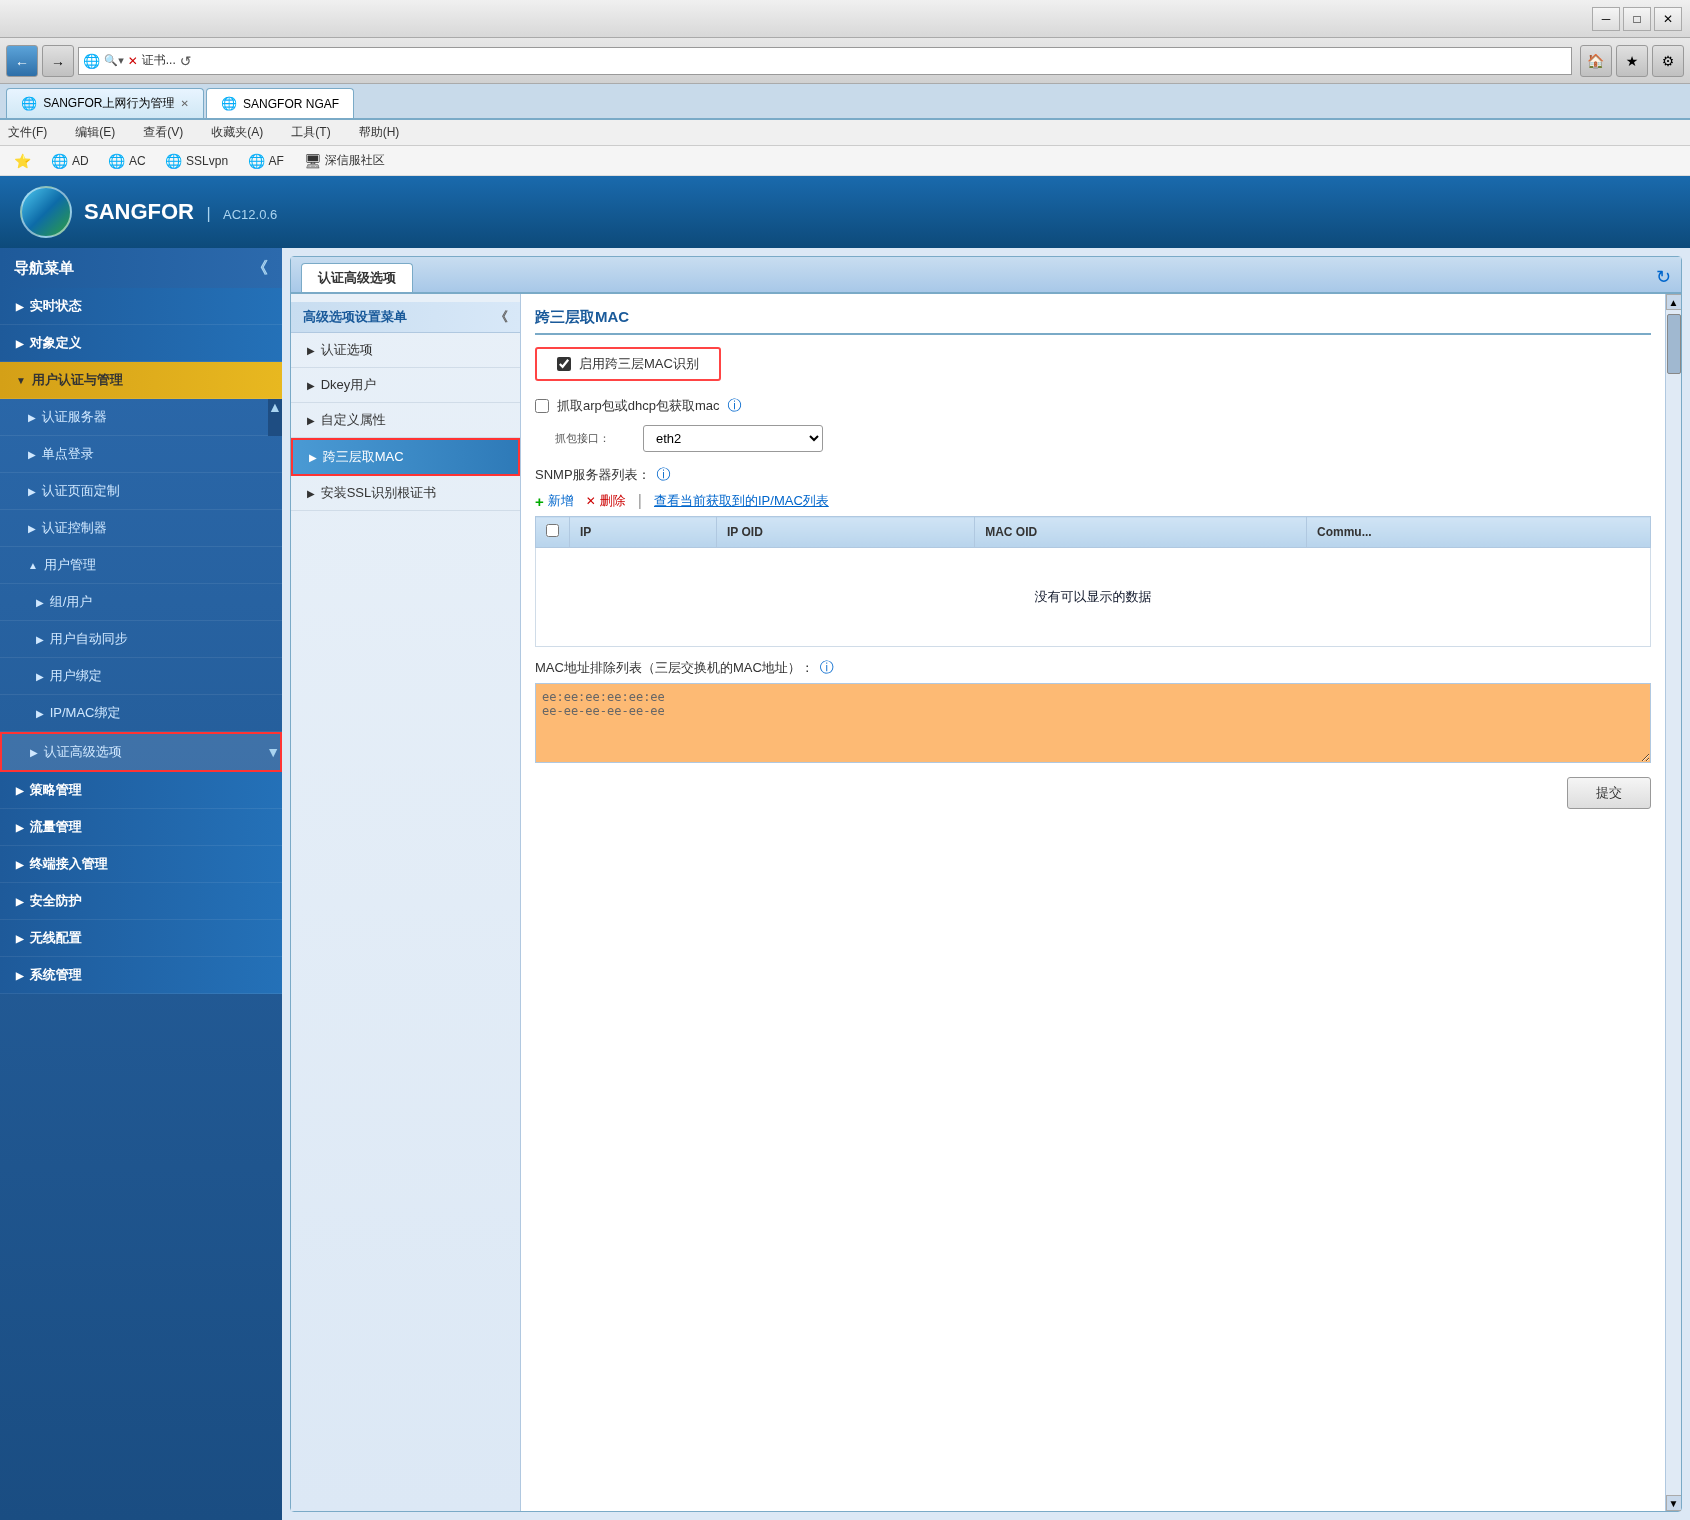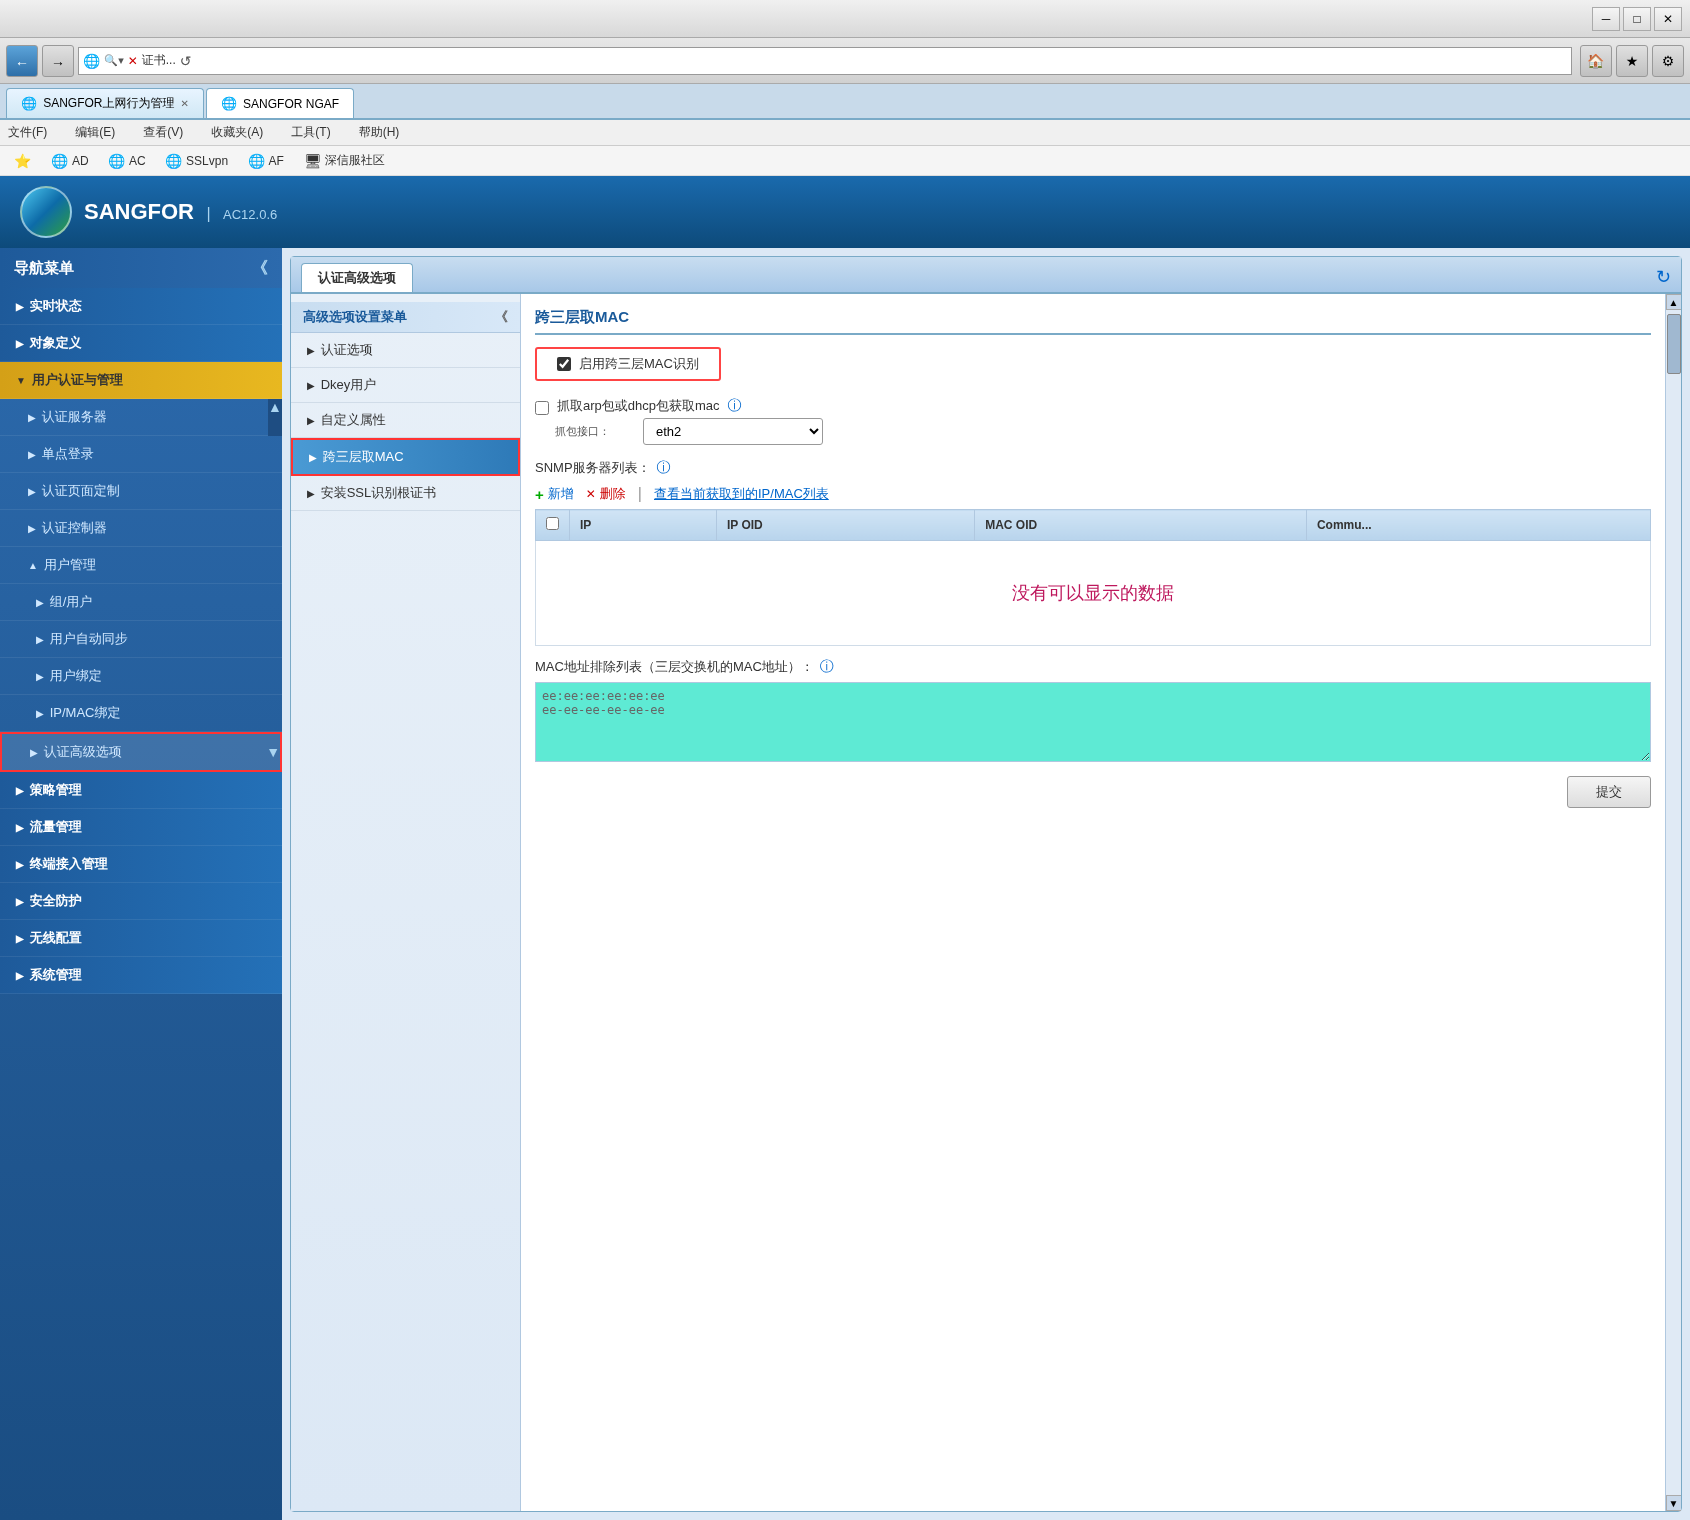--- a/index.html
+++ b/index.html
@@ -414,43 +414,43 @@
       border: 1px solid #b0c8e0;
       text-align: left;
     }
     .data-table td {
       padding: 7px 10px;
       font-size: 12px;
       border: 1px solid #d0dce8;
     }
     .no-data-row td {
       text-align: center;
-      color: #be185d;
+      color: #0f172a;
       padding: 40px;
-      font-size: 18px;
+      font-size: 13px;
     }
     .th-checkbox { width: 30px; text-align: center; }
 
     
     .mac-section-label {
       font-size: 13px;
       color: #333;
       margin-bottom: 6px;
       display: flex;
       align-items: center;
       gap: 6px;
     }
     .mac-textarea {
       width: 100%;
       height: 80px;
       border: 1px solid #b0c8e0;
       padding: 6px;
       font-size: 12px;
       color: #666;
-      background: #5eead4;
+      background: #fdba74;
       resize: vertical;
       font-family: monospace;
     }
 
     
     .submit-row {
       display: flex;
       justify-content: flex-end;
       margin-top: 10px;
     }
@@ -723,21 +723,21 @@
             
             <div class="section-title">跨三层取MAC</div>
 
             
             <div class="checkbox-row">
               <input type="checkbox" checked="" style="width: 14px; height: 14px; accent-color: rgb(51, 51, 51);">
               <span class="checkbox-label">启用跨三层MAC识别</span>
             </div>
 
             
-            <div class="form-row" style="margin-bottom:3px;align-items:flex-end;">
+            <div class="form-row" style="margin-bottom:10px;">
               <input type="checkbox" style="width: 14px; height: 14px;">
               <span class="checkbox-label">抓取arp包或dhcp包获取mac</span>
               <span class="info-icon">ⓘ</span>
             </div>
 
             
             <div class="form-row" style="margin-left:20px;margin-bottom:14px;">
               <span class="form-label">抓包接口：</span>
               <select class="form-select">
                 <option>eth2</option>

